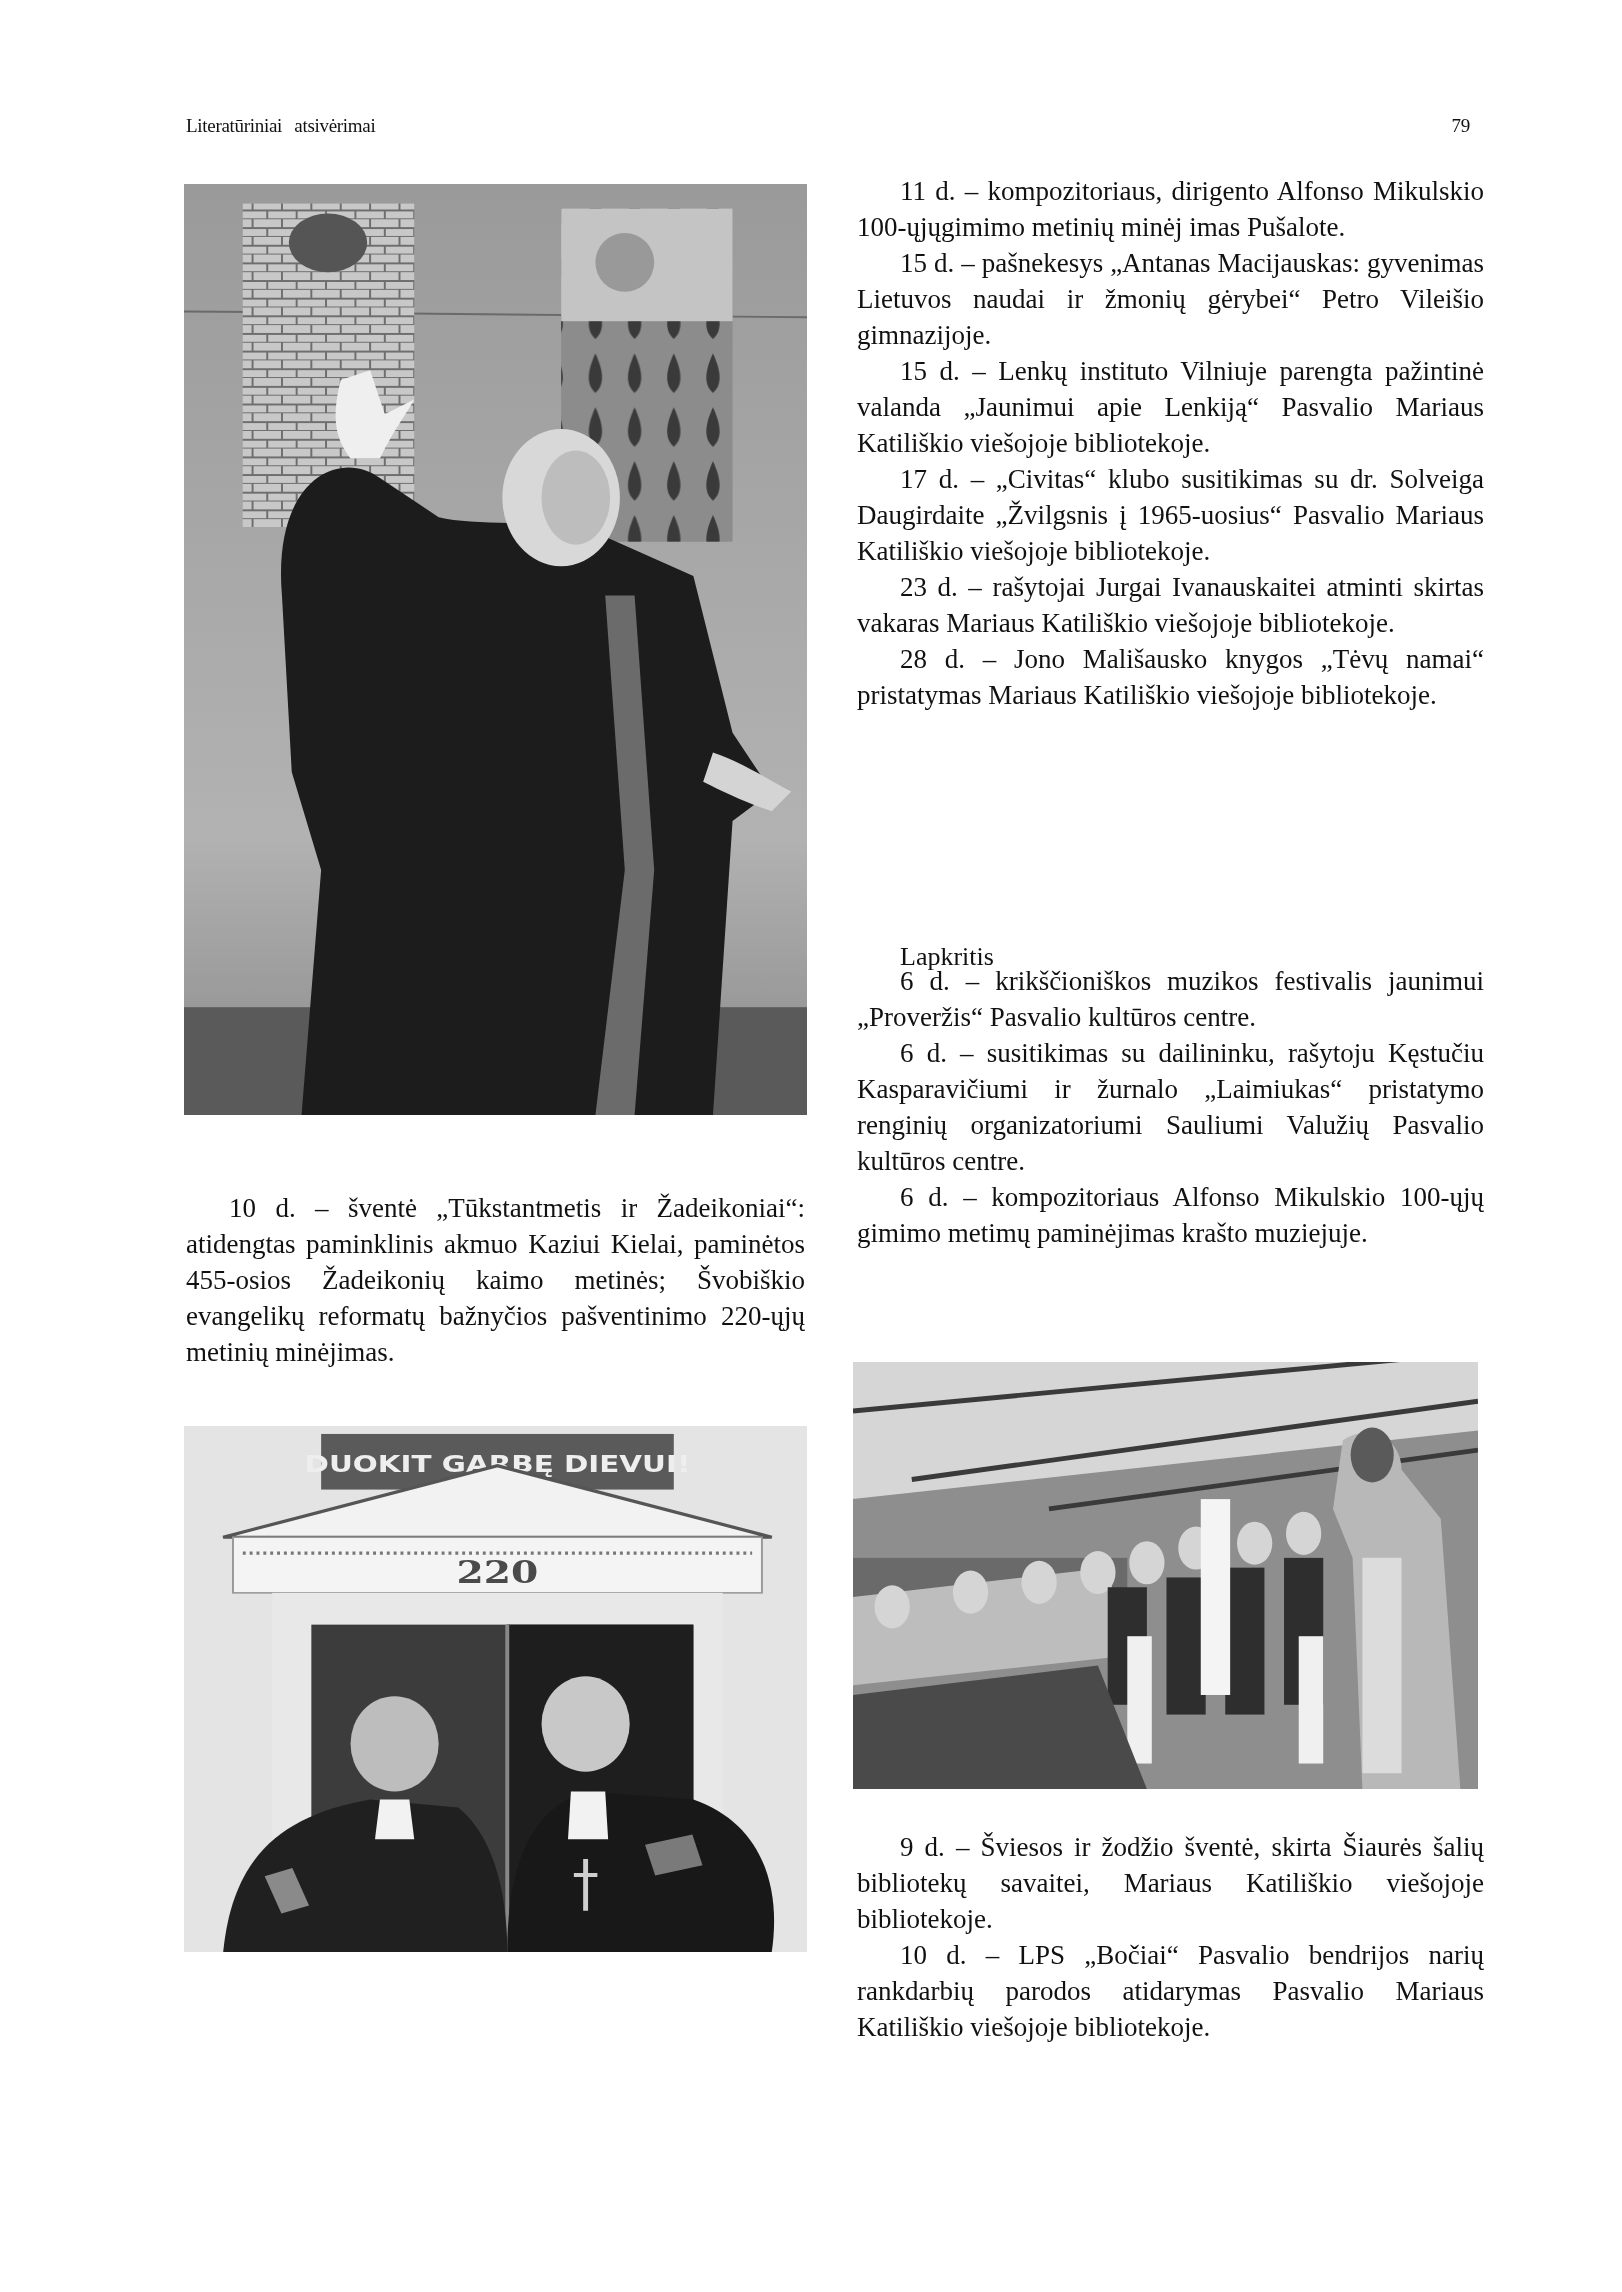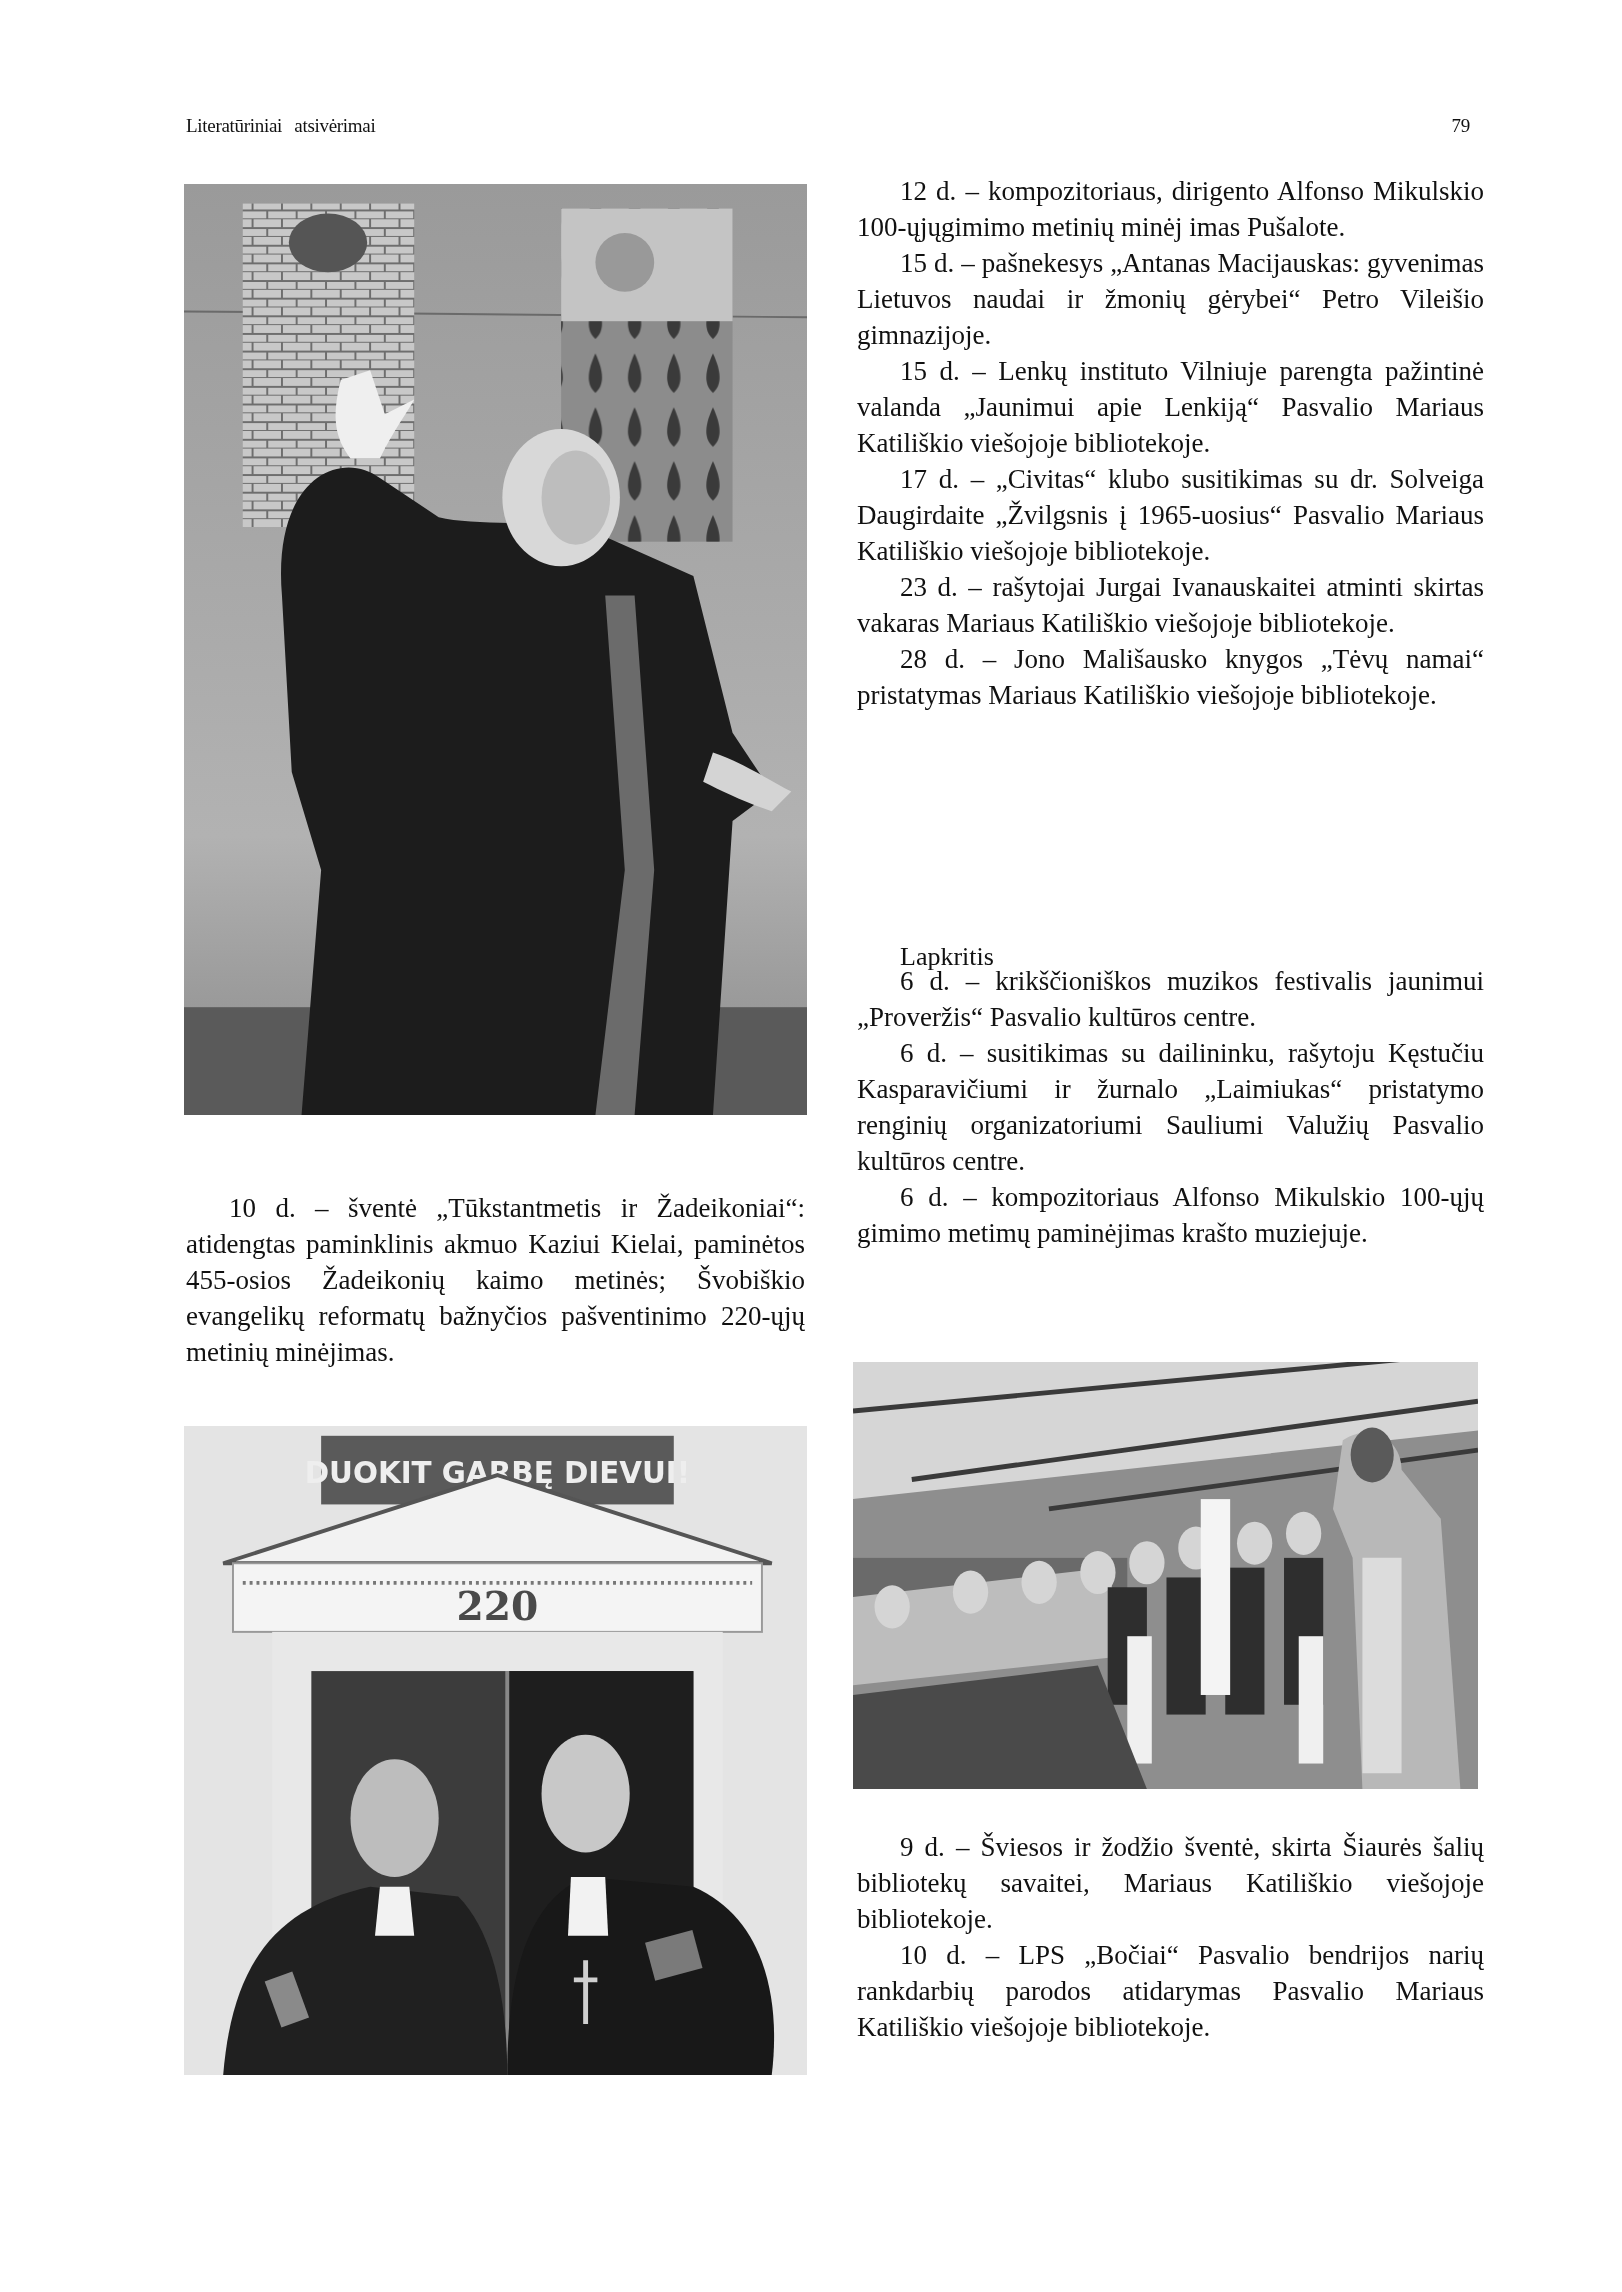--- a/index.html
+++ b/index.html
@@ -12,21 +12,21 @@
   .col p { margin:0; text-indent:43px; }
   .right1 { left:857px; width:627px; top:173px; }
   .month  { position:absolute; left:900px; top:939px; font-size:26px; line-height:36px; }
   .right2 { left:857px; width:627px; top:963px; }
   .left-cap { left:186px; width:619px; top:1190px; }
   .right3 { left:857px; width:627px; top:1829px; }
   .photo { position:absolute; overflow:hidden; }
   .photo svg { display:block; width:100%; height:100%; }
   .p1 { left:184px; top:184px; width:623px; height:931px; }
   .p2 { left:853px; top:1362px; width:625px; height:427px; }
-  .p3 { left:184px; top:1426px; width:623px; height:649px; }
+  .p3 { left:184px; top:1426px; width:623px; height:526px; }
 </style>
 </head>
 <body>
 
 <div class="hdr hdr-title">Literatūriniai  atsivėrimai</div>
 <div class="hdr hdr-page">79</div>
 
 <div class="photo p1">
   <svg viewBox="0 0 636 950" preserveAspectRatio="none">
     <defs>
@@ -55,21 +55,21 @@
     <path d="M100 420 C90 300 160 270 200 300 L260 340 C300 350 380 340 430 360 L520 400 L560 560 L600 620 L560 650 L540 950 L120 950 L140 700 L110 600Z" fill="#1c1c1c"></path>
     <path d="M160 200 C150 240 155 260 170 280 L200 280 C215 250 230 230 235 220 L205 235 L190 190Z" fill="#efefef"></path>
     <ellipse cx="385" cy="320" rx="60" ry="70" fill="#d8d8d8"></ellipse>
     <ellipse cx="400" cy="320" rx="35" ry="48" fill="#bdbdbd"></ellipse>
     <path d="M430 420 L450 700 L420 950 L460 950 L480 700 L460 420Z" fill="#6b6b6b"></path>
     <path d="M540 580 C570 590 600 610 620 620 L600 640 C570 630 550 620 530 610Z" fill="#d4d4d4"></path>
   </svg>
 </div>
 
 <div class="col right1">
-  <p>12 d. – kompozitoriaus, dirigento Alfonso Mikulskio 100-ųjųgimimo metinių minėj imas Pušalote.</p>
+  <p>11 d. – kompozitoriaus, dirigento Alfonso Mikulskio 100-ųjųgimimo metinių minėj imas Pušalote.</p>
   <p>15 d. – pašnekesys „Antanas Macijauskas: gyvenimas Lietuvos naudai ir žmonių gėrybei“ Petro Vileišio gimnazijoje.</p>
   <p>15 d. – Lenkų instituto Vilniuje parengta pažintinė valanda „Jaunimui apie Lenkiją“ Pasvalio Mariaus Katiliškio viešojoje bibliotekoje.</p>
   <p>17 d. – „Civitas“ klubo susitikimas su dr. Solveiga Daugirdaite „Žvilgsnis į 1965-uosius“ Pasvalio Mariaus Katiliškio viešojoje bibliotekoje.</p>
   <p>23 d. – rašytojai Jurgai Ivanauskaitei atminti skirtas vakaras Mariaus Katiliškio viešojoje bibliotekoje.</p>
   <p>28 d. – Jono Mališausko knygos „Tėvų namai“ pristatymas Mariaus Katiliškio viešojoje bibliotekoje.</p>
 </div>
 
 <div class="month">Lapkritis</div>
 
 <div class="col right2">

